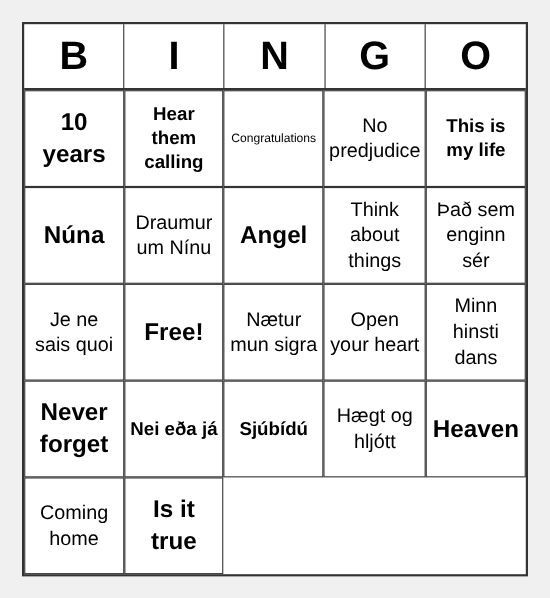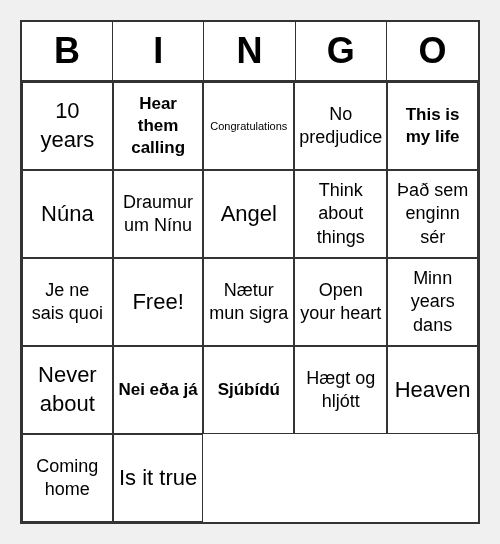--- a/index.html
+++ b/index.html
@@ -42,21 +42,21 @@
       display: flex;
       align-items: center;
       justify-content: center;
       text-align: center;
       padding: 6px 4px;
       font-size: 18px;
       line-height: 1.3;
     }
     .bingo-cell.large-text {
       font-size: 22px;
-      font-weight: normal;
+      font-weight: bold;
     }
     .bingo-cell.medium-text {
       font-size: 17px;
       font-weight: bold;
     }
     .bingo-cell.small-text {
       font-size: 11px;
     }
   </style>
 </head>
@@ -78,22 +78,22 @@
       <div class="bingo-cell medium-text">This is my life</div>
       <div class="bingo-cell large-text">Núna</div>
       <div class="bingo-cell">Draumur um Nínu</div>
       <div class="bingo-cell large-text">Angel</div>
       <div class="bingo-cell">Think about things</div>
       <div class="bingo-cell">Það sem enginn sér</div>
       <div class="bingo-cell">Je ne sais quoi</div>
       <div class="bingo-cell large-text">Free!</div>
       <div class="bingo-cell">Nætur mun sigra</div>
       <div class="bingo-cell">Open your heart</div>
-      <div class="bingo-cell">Minn years dans</div>
-      <div class="bingo-cell large-text">Never about</div>
+      <div class="bingo-cell">Minn hinsti dans</div>
+      <div class="bingo-cell large-text">Never forget</div>
       <div class="bingo-cell medium-text">Nei eða já</div>
       <div class="bingo-cell medium-text">Sjúbídú</div>
       <div class="bingo-cell">Hægt og hljótt</div>
       <div class="bingo-cell large-text">Heaven</div>
       <div class="bingo-cell">Coming home</div>
       <div class="bingo-cell large-text">Is it true</div>
     </div>
 </div>
 
 </body></html>

